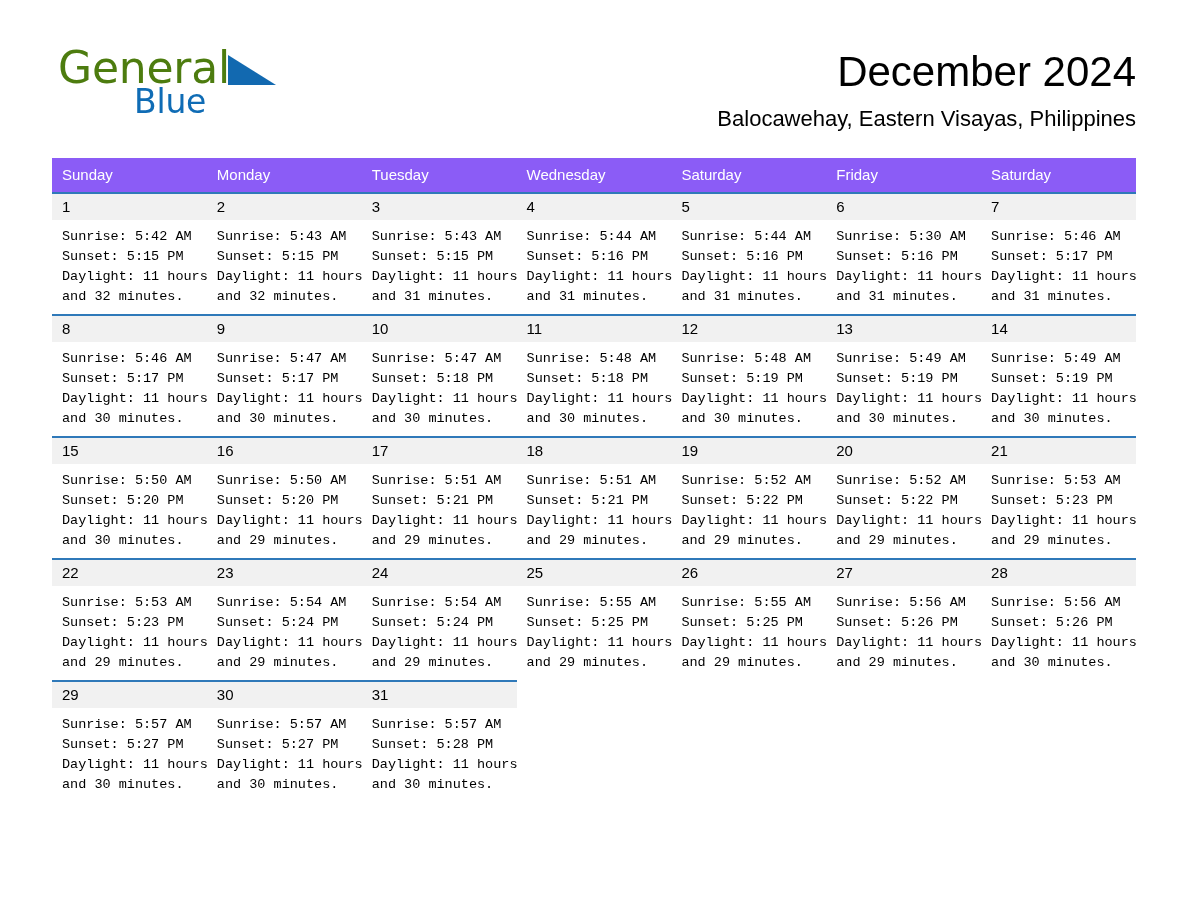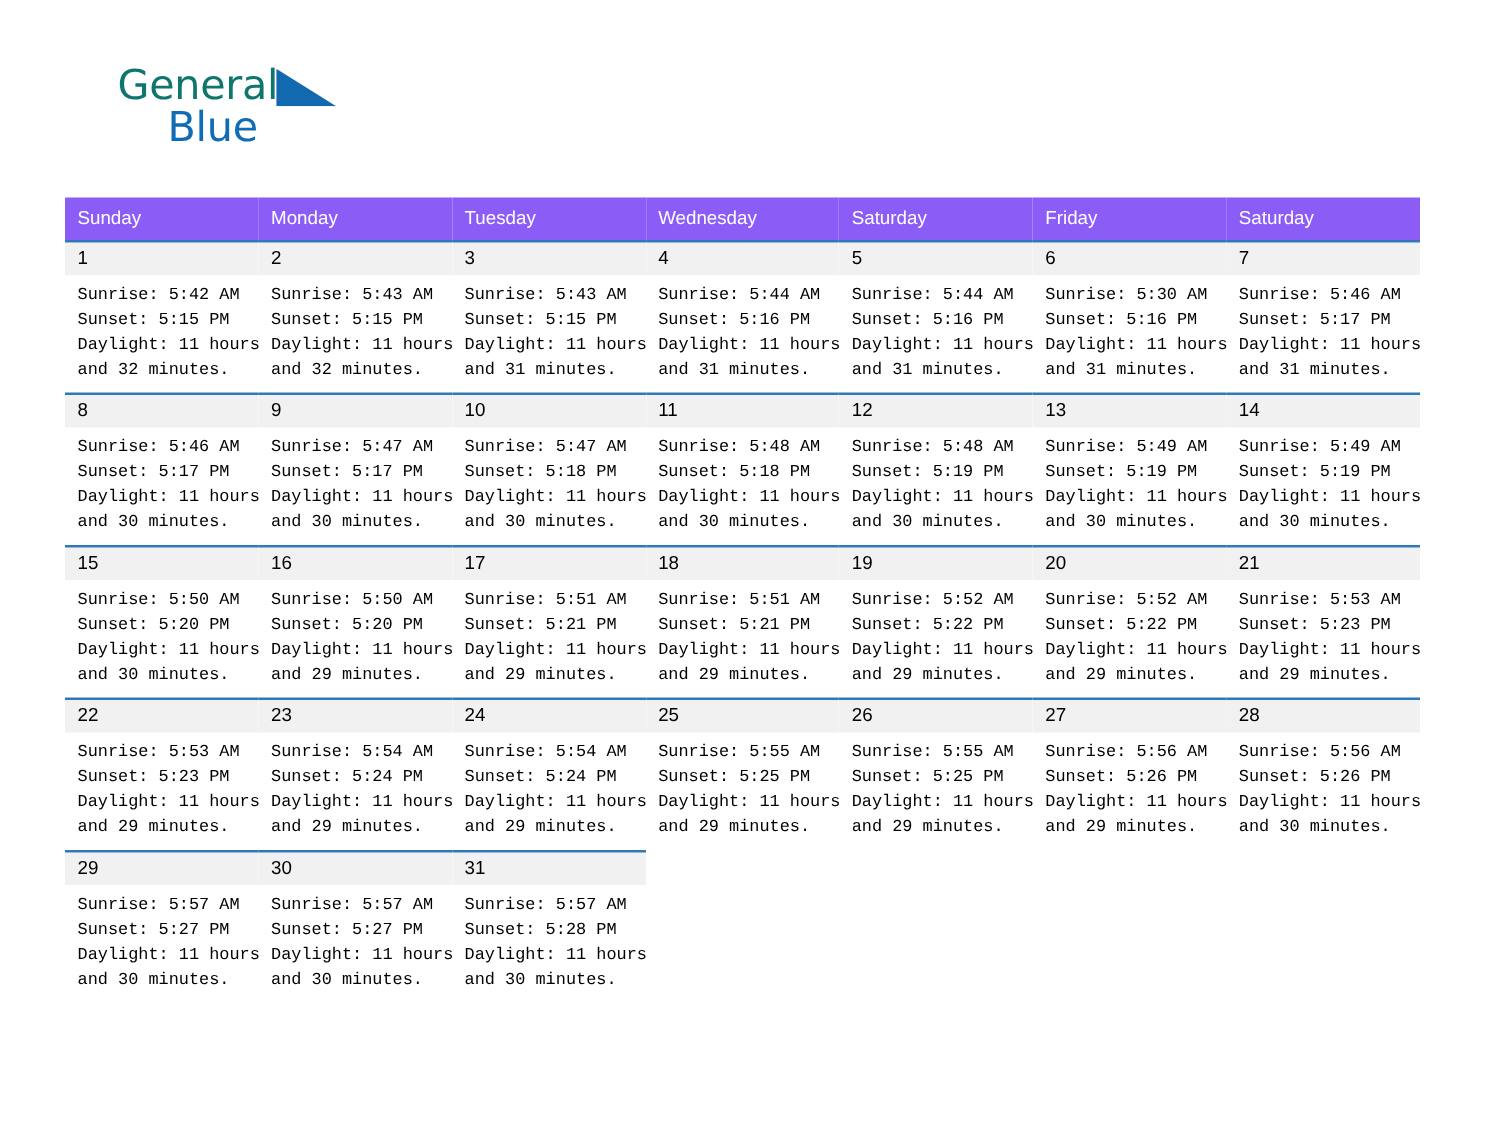--- a/index.html
+++ b/index.html
@@ -37,27 +37,26 @@
     height: 72px;
     line-height: 1;
   }
   .logo-row1 {
     position: relative;
     display: block;
     height: 36px;
     white-space: nowrap;
   }
   .logo-general {
-    font-size: 33px;
+    font-size: 44px;
     letter-spacing: -0.2px;
-    color: #0f766e;
+    color: #4d7c0f;
     font-family: "DejaVu Sans", sans-serif;
     font-weight: 400;
     line-height: 36px;
-    margin-left: 36px;
   }
   .logo-tri {
     display: inline-block;
     vertical-align: top;
     margin-left: -2px;
     margin-top: 5px;
   }
   .logo-row2 {
     display: block;
     margin-top: -2px;
@@ -155,20 +154,24 @@
       <span class="logo-row1">
         <span class="logo-general">General</span><span class="logo-tri"><svg width="48" height="30" viewBox="0 0 48 30" xmlns="http://www.w3.org/2000/svg">
               <polygon points="0,0 48,30 0,30" fill="#1269b0"></polygon>
             </svg></span>
       </span>
       <span class="logo-row2">
         <span class="logo-blue">Blue</span>
       </span>
     </div>
 
+    <div class="title-block">
+      <div class="cal-title">December 2024</div>
+      <div class="cal-subtitle">Balocawehay, Eastern Visayas, Philippines</div>
+    </div>
 
   </div>
 
   <table class="calendar">
     <colgroup>
       <col>
         <col>
         <col>
         <col>
         <col>

